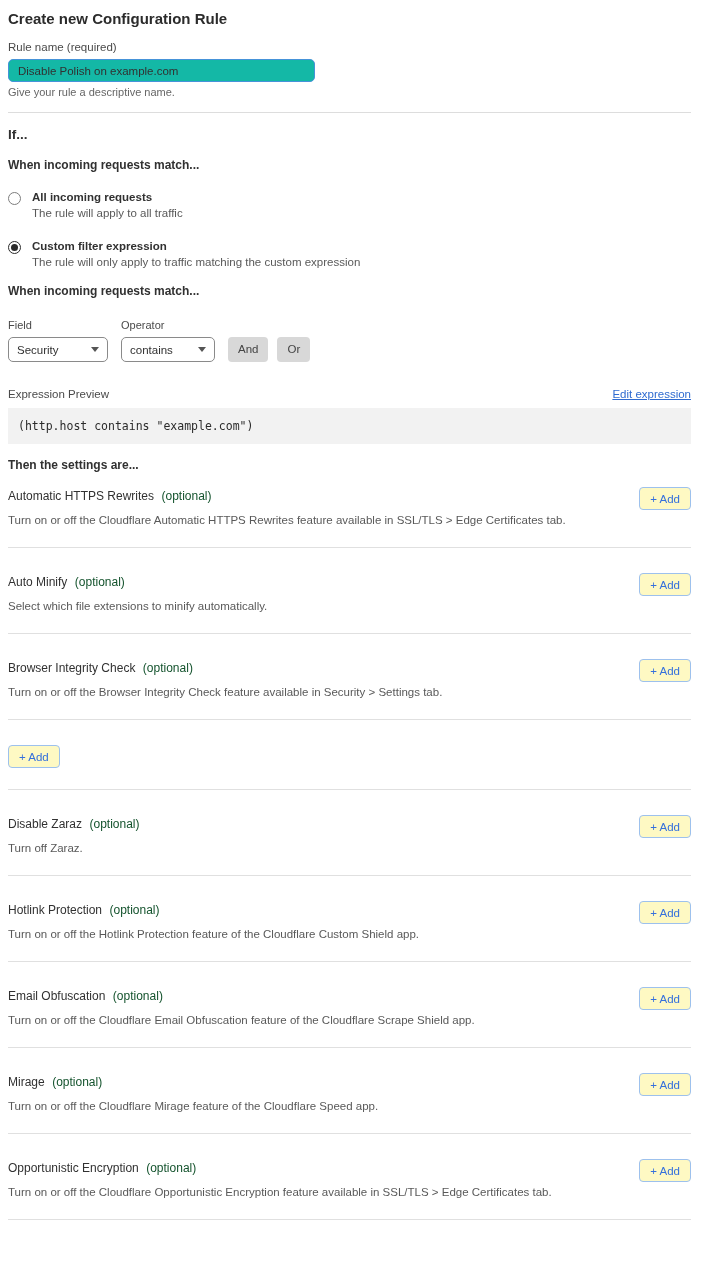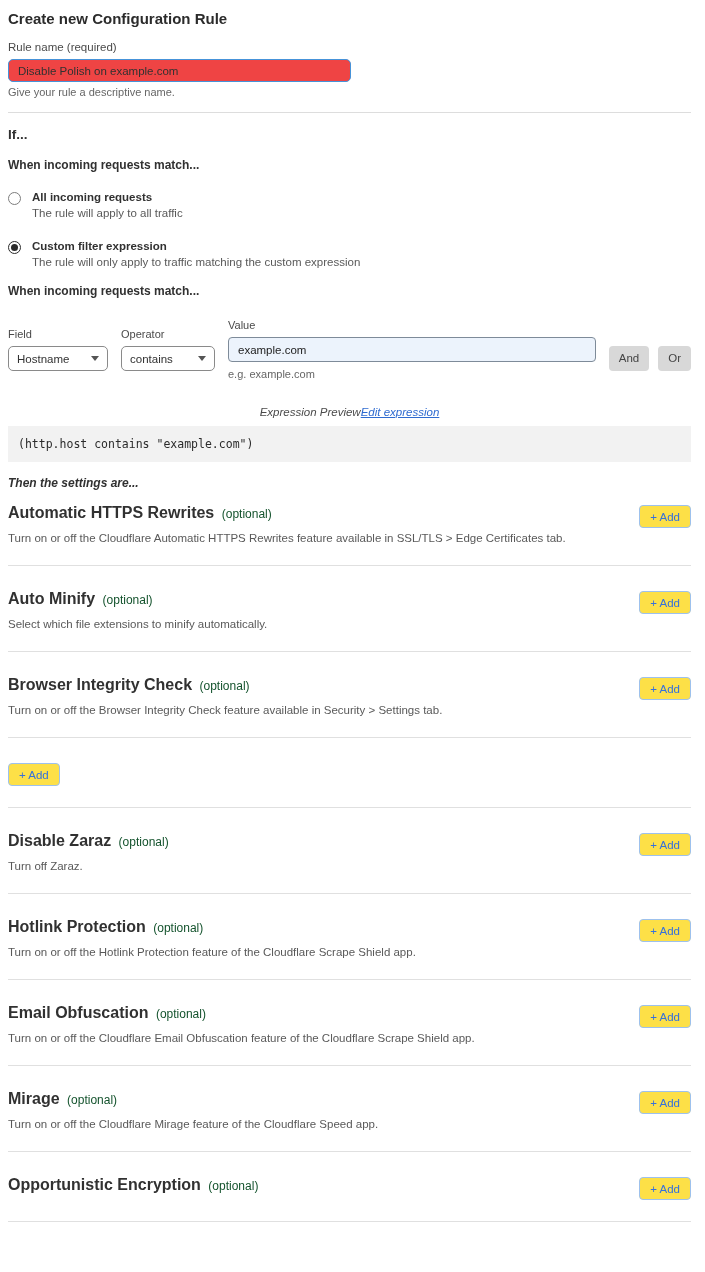--- a/index.html
+++ b/index.html
@@ -10,25 +10,25 @@
     font-family: "Liberation Sans", sans-serif;
     color: #313131;
   }
   .container { padding: 10px 14px 12px 8px; }
 
   .page-title { font-size: 15px; font-weight: 700; color: #2b2b2b; margin-bottom: 14px; }
 
   .field-label { font-size: 11.5px; color: #4a4a4a; margin-bottom: 6px; }
 
   .rule-name-input {
-    width: 343px; height: 23px;
+    width: 307px; height: 23px;
     border: 1.5px solid #4693d9; border-radius: 5px;
     padding: 0 9px; font-size: 11.5px; color: #313131;
     font-family: "Liberation Sans", sans-serif;
-    outline: none; background: #ef4444;
+    outline: none; background: #14b8a6;
   }
   .help-text { font-size: 11px; color: #666; margin-top: 4px; }
 
   .divider { border: none; border-top: 1px solid #ddd; margin-top: 14px; }
 
   .if-heading { font-size: 13.5px; font-weight: 700; margin-top: 14px; }
   .sub-heading { font-size: 12px; font-weight: 700; margin-top: 16px; }
 
   .radio-option { display: flex; gap: 11px; margin-top: 19px; }
   .radio-option + .radio-option { margin-top: 21px; }
@@ -72,43 +72,43 @@
   .value-hint { font-size: 11px; color: #666; margin-top: 6px; }
 
   .andor { display: flex; gap: 9px; margin-top: 17px; }
   .gray-btn {
     height: 25px; padding: 0 10px;
     background: #d8d8d8; border: none; border-radius: 4px;
     font-size: 11.5px; color: #444; cursor: pointer;
     font-family: "Liberation Sans", sans-serif;
   }
 
-  .preview-header { display: flex; justify-content: center; align-items: baseline; margin-top: 26px; font-style: italic; }
+  .preview-header { display: flex; justify-content: space-between; align-items: baseline; margin-top: 26px; }
   .preview-label { font-size: 11.5px; color: #4a4a4a; }
   .edit-link { font-size: 11.5px; color: #2f6bd0; text-decoration: underline; cursor: pointer; }
 
   .code-block {
     margin-top: 8px; background: #f2f2f2; padding: 11px 10px;
     font-family: "DejaVu Sans Mono", monospace; font-size: 11.5px; color: #2b2b2b;
   }
 
-  .settings-heading { font-size: 12px; font-weight: 700; margin-top: 14px; font-style: italic; }
+  .settings-heading { font-size: 12px; font-weight: 700; margin-top: 14px; }
 
   .setting-row {
     display: flex; justify-content: space-between; align-items: flex-start;
     padding: 24px 0 21px; border-bottom: 1px solid #e0e0e0;
   }
   .setting-row.first { padding-top: 14px; }
-  .setting-name { font-size: 16px; font-weight: 700; }
+  .setting-name { font-size: 12px; font-weight: 400; }
   .setting-optional { font-size: 12px; font-weight: 400; color: #14532d; margin-left: 3px; }
   .setting-desc { font-size: 11.5px; color: #595959; margin-top: 10px; }
 
   .add-btn {
     flex: none; height: 23px; padding: 0 10px; margin-top: 1px;
-    background: #fde047; border: 1px solid #9dc1ed; border-radius: 4px;
+    background: #fef9c3; border: 1px solid #9dc1ed; border-radius: 4px;
     color: #3570dc; font-size: 11.5px; cursor: pointer;
     font-family: "Liberation Sans", sans-serif;
   }
 
   .polish-section { padding-top: 24px; }
 </style>
 </head>
 <body>
 
 <div class="container">
@@ -139,36 +139,31 @@
       <div class="radio-desc">The rule will only apply to traffic matching the custom expression</div>
     </div>
   </div>
 
   <div class="sub-heading">When incoming requests match...</div>
 
   <div class="builder">
     <div class="col-field">
       <div class="col-label">Field</div>
       <div class="select-box">
-        <span>Hostname</span>
+        <span>Security</span>
         <span class="caret"></span>
       </div>
     </div>
     <div class="col-operator">
       <div class="col-label">Operator</div>
       <div class="select-box">
         <span>contains</span>
         <span class="caret"></span>
       </div>
     </div>
-    <div class="col-value">
-      <div class="col-label">Value</div>
-      <input class="value-input" type="text" value="example.com" style="">
-      <div class="value-hint">e.g. example.com</div>
-    </div>
     <div class="andor">
       <button class="gray-btn">And</button>
       <button class="gray-btn">Or</button>
     </div>
   </div>
 
   <div class="preview-header">
     <span class="preview-label">Expression Preview</span>
     <span class="edit-link">Edit expression</span>
   </div>
@@ -223,21 +218,21 @@
     </div>
     <button class="add-btn">+ Add</button>
   </div>
 
   <div class="setting-row">
     <div>
       <div>
         <span class="setting-name">Hotlink Protection</span>
         <span class="setting-optional">(optional)</span>
       </div>
-      <div class="setting-desc">Turn on or off the Hotlink Protection feature of the Cloudflare Scrape Shield app.</div>
+      <div class="setting-desc">Turn on or off the Hotlink Protection feature of the Cloudflare Custom Shield app.</div>
     </div>
     <button class="add-btn">+ Add</button>
   </div>
 
   <div class="setting-row">
     <div>
       <div>
         <span class="setting-name">Email Obfuscation</span>
         <span class="setting-optional">(optional)</span>
       </div>
@@ -256,20 +251,21 @@
     </div>
     <button class="add-btn">+ Add</button>
   </div>
 
   <div class="setting-row">
     <div>
       <div>
         <span class="setting-name">Opportunistic Encryption</span>
         <span class="setting-optional">(optional)</span>
       </div>
+      <div class="setting-desc">Turn on or off the Cloudflare Opportunistic Encryption feature available in SSL/TLS &gt; Edge Certificates tab.</div>
     </div>
     <button class="add-btn">+ Add</button>
   </div>
 
   <div class="polish-section">
     
     
     
     
   </div>

